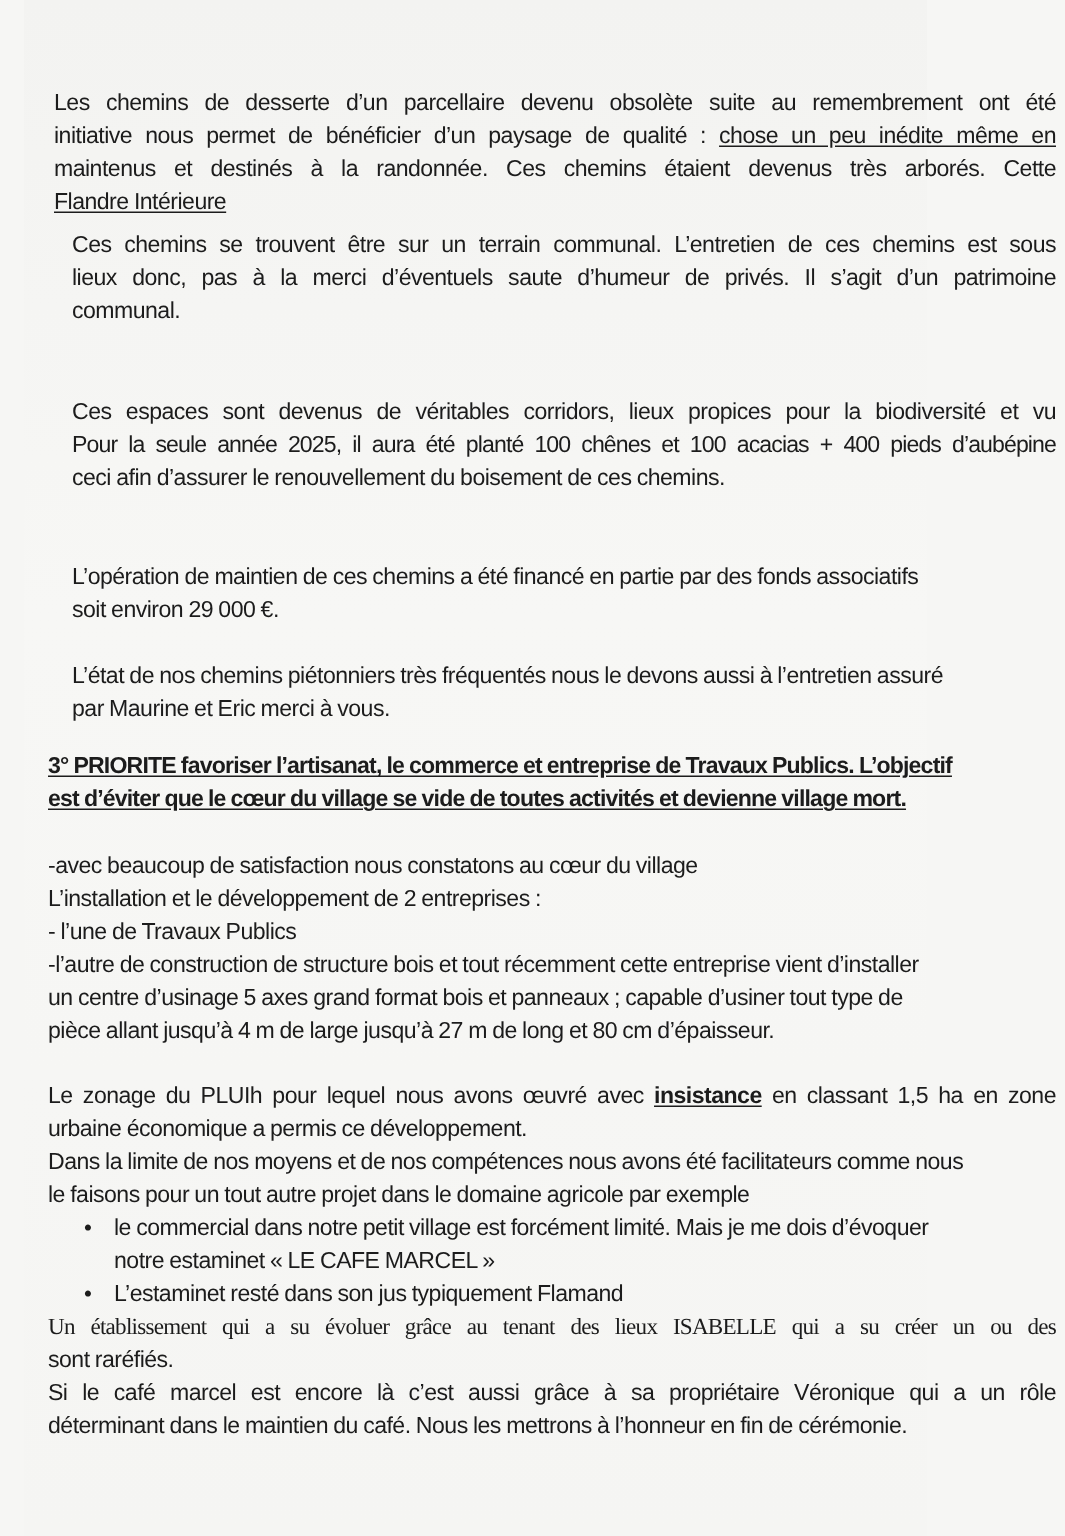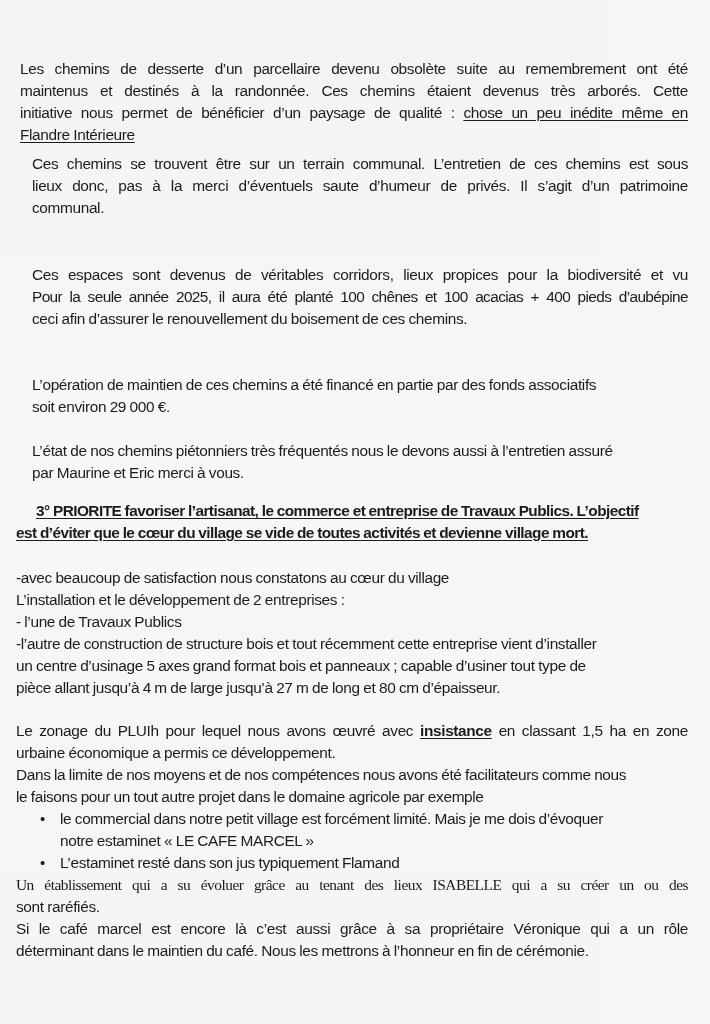--- a/index.html
+++ b/index.html
@@ -10,21 +10,21 @@
     width: 710px;
     height: 1024px;
     background: #f6f6f4;
     overflow: hidden;
     position: relative;
     font-family: "Liberation Sans", "DejaVu Sans", sans-serif;
     color: #1c1c1c;
   }
   .page {
     position: absolute;
-    left: 0;
+    left: 16px;
     top: 0;
     width: 602px;
     height: 1024px;
     background: linear-gradient(180deg, #f3f3f1 0%, #f7f7f5 40%, #f5f5f3 100%);
   }
   .text {
     font-size: 15.4px;
     line-height: 22px;
     letter-spacing: -0.35px;
     word-spacing: -0.4px;
@@ -53,25 +53,25 @@
     font-size: 15px;
   }
 </style>
 </head>
 <body>
 
 <div class="page text">
 
   <div class="block" style="left:20px; top:58px; width:668px;">
     <span class="line j">Les chemins de desserte d’un parcellaire devenu obsolète suite au remembrement ont été</span>
-    <span class="line j">maintenus et destinés à la randonnée. Ces chemins étaient devenus très arborés. Cette</span>
     <span class="line j" style="text-align-last:justify;">
       <span>initiative nous permet de bénéficier d’un paysage de qualité :</span>
       <span class="u">chose un peu inédite même en</span>
     </span>
+    <span class="line j">maintenus et destinés à la randonnée. Ces chemins étaient devenus très arborés. Cette</span>
     <span class="line">
       <span class="u">Flandre Intérieure</span>
     </span>
   </div>
 
   <div class="block" style="left:32px; top:153px; width:656px;">
     <span class="line j">Ces chemins se trouvent être sur un terrain communal. L’entretien de ces chemins est sous</span>
     <span class="line j">lieux donc, pas à la merci d’éventuels saute d’humeur de privés. Il s’agit d’un patrimoine</span>
     <span class="line">communal.</span>
   </div>
@@ -86,21 +86,21 @@
     <span class="line">L’opération de maintien de ces chemins a été financé en partie par des fonds associatifs</span>
     <span class="line">soit environ 29 000 €.</span>
   </div>
 
   <div class="block" style="left:32px; top:440px; width:656px;">
     <span class="line">L’état de nos chemins piétonniers très fréquentés nous le devons aussi à l’entretien assuré</span>
     <span class="line">par Maurine et Eric merci à vous.</span>
   </div>
 
   <div class="block b u" style="left:16px; top:500px; width:672px;">
-    <span class="line" style="letter-spacing:-0.55px;margin-left:20px;">3° PRIORITE favoriser l’artisanat, le commerce et entreprise de Travaux Publics. L’objectif</span>
+    <span class="line" style="letter-spacing:-0.55px;">3° PRIORITE favoriser l’artisanat, le commerce et entreprise de Travaux Publics. L’objectif</span>
     <span class="line" style="letter-spacing:-0.55px;">est d’éviter que le cœur du village se vide de toutes activités et devienne village mort.</span>
   </div>
 
   <div class="block" style="left:16px; top:567px; width:672px;">
     <span class="line">-avec beaucoup de satisfaction nous constatons au cœur du village</span>
     <span class="line">L’installation et le développement de 2 entreprises :</span>
     <span class="line">- l’une de Travaux Publics</span>
     <span class="line">-l’autre de construction de structure bois et tout récemment cette entreprise vient d’installer</span>
     <span class="line">un centre d’usinage 5 axes grand format bois et panneaux ; capable d’usiner tout type de</span>
     <span class="line">pièce allant jusqu’à 4 m de large jusqu’à 27 m de long et 80 cm d’épaisseur.</span>

